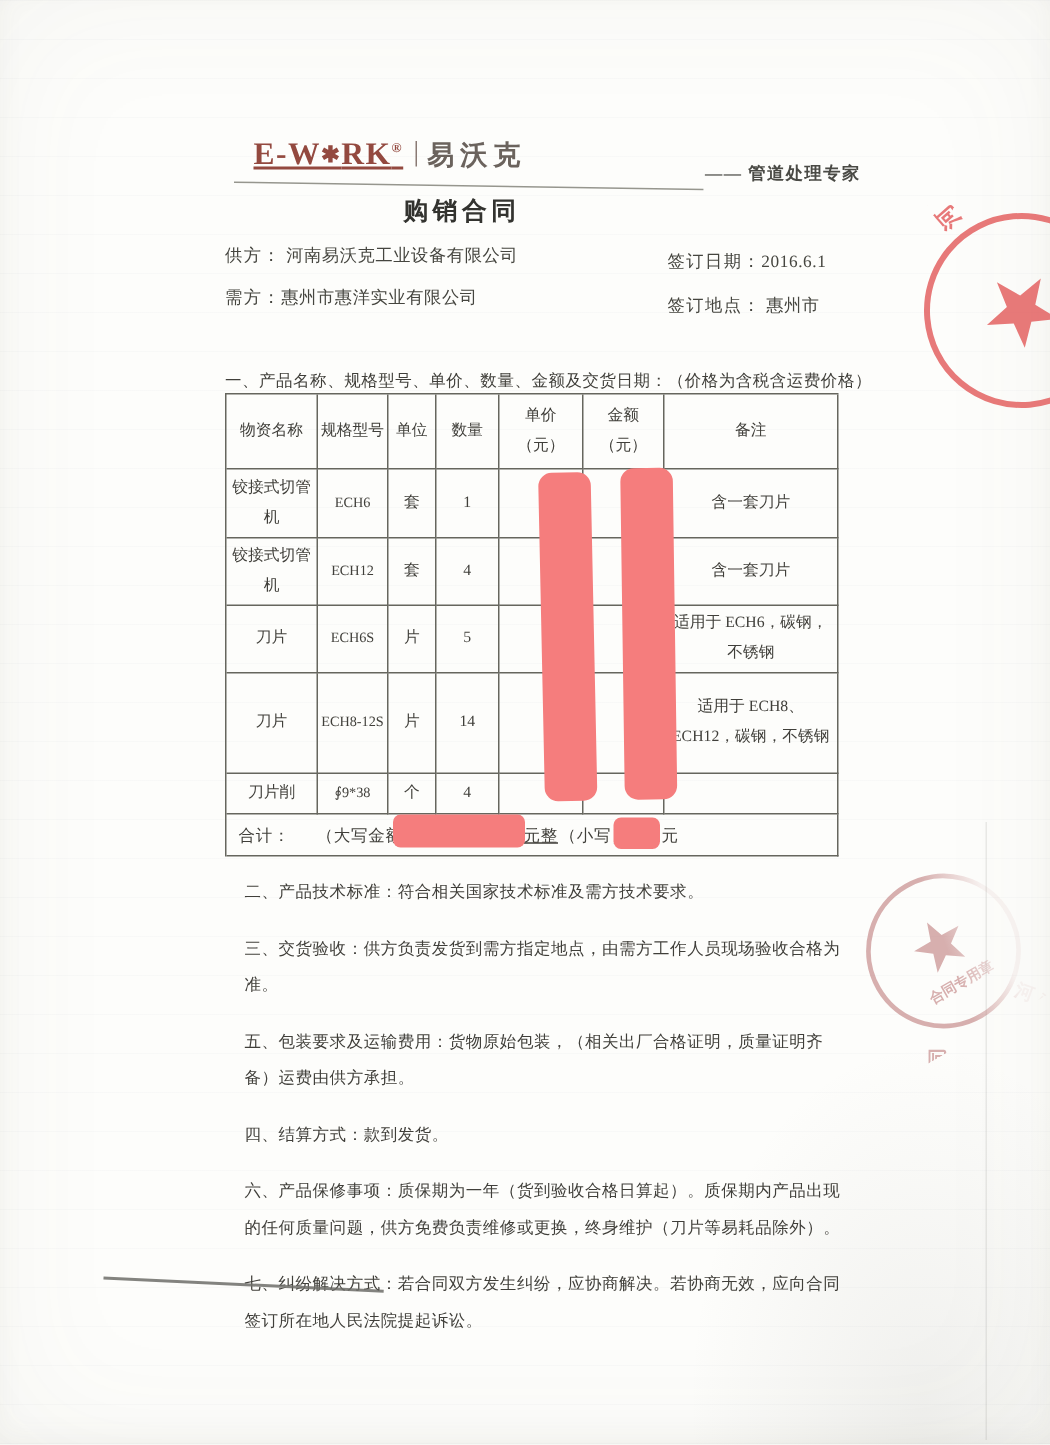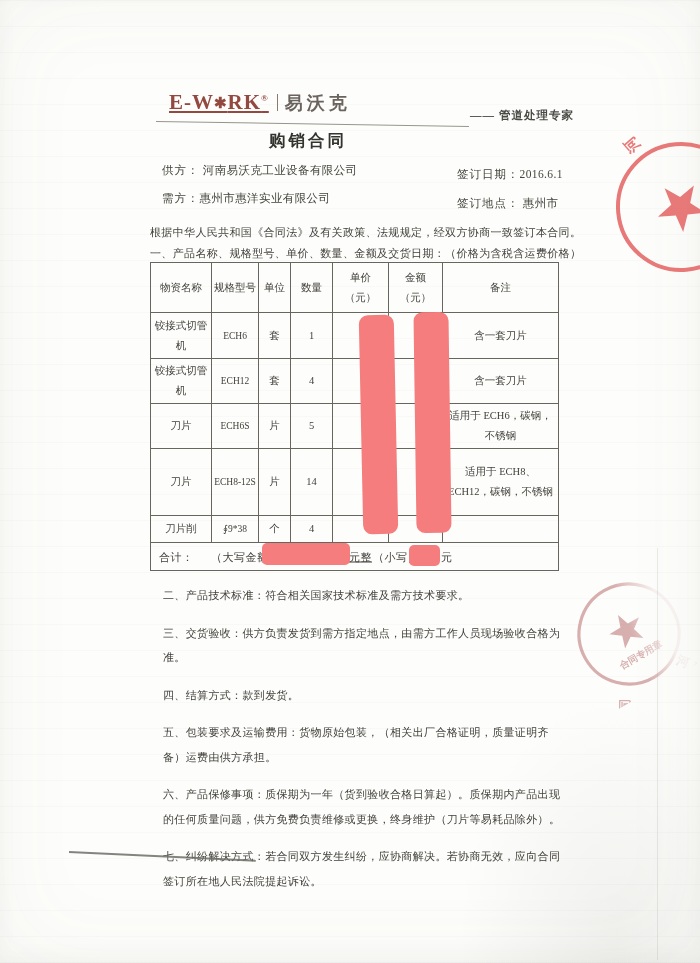--- a/index.html
+++ b/index.html
@@ -22,21 +22,21 @@
   .logo-en{font-weight:bold;font-size:21px;color:#93493f;letter-spacing:1px;text-decoration:underline;}
   .gear{font-size:15px;position:relative;top:-1px;}
   .reg{font-size:9px;vertical-align:super;}
   .logo-sep{display:inline-block;width:1px;height:17px;background:#8a7a74;margin:0 7px 0 8px;vertical-align:-2px;}
   .logo-cn{font-size:18px;color:#6b635d;letter-spacing:4px;font-weight:bold;}
   .header-line{position:absolute;left:156px;top:121px;width:313px;height:1px;background:#96968e;transform:rotate(0.9deg);transform-origin:left center;}
   .tagline{position:absolute;left:470px;top:108px;font-size:11.5px;font-weight:bold;color:#4a4a45;letter-spacing:1px;white-space:nowrap;}
   .doc-title{position:absolute;left:0;top:130px;width:616px;text-align:center;font-size:16.5px;font-weight:bold;letter-spacing:3px;color:#33332f;}
   
   .info{position:absolute;font-size:11.5px;color:#45453f;white-space:nowrap;letter-spacing:0.4px;}
-  .lbl{letter-spacing:1px;margin-left:12px;}
+  .lbl{letter-spacing:1px;}
   
   .para{position:absolute;left:150px;width:440px;font-size:11px;letter-spacing:0.35px;color:#403f3a;}
   
   .ctable{
     position:absolute;left:150px;top:262px;width:408px;
     display:grid;
     grid-template-columns:61px 47px 32px 42px 56px 54px 116px;
     grid-template-rows:50px 46px 45px 45px 67px 27px 28px;
     border-top:1px solid #66665e;border-left:1px solid #66665e;
     font-size:10.5px;color:#403f3a;
@@ -100,21 +100,20 @@
   <div class="info" style="left:445px;top:167px;">
     <span class="lbl">签订日期：</span><span>2016.6.1</span>
   </div>
   <div class="info" style="left:150px;top:191px;">
     <span class="lbl">需方：</span><span>惠州市惠洋实业有限公司</span>
   </div>
   <div class="info" style="left:445px;top:196px;">
     <span class="lbl">签订地点：</span>&nbsp;<span>惠州市</span>
   </div>
 
-  <div class="para" style="top:225px;">根据中华人民共和国《合同法》及有关政策、法规规定，经双方协商一致签订本合同。</div>
   <div class="para" style="top:246px;">一、产品名称、规格型号、单价、数量、金额及交货日期：（价格为含税含运费价格）</div>
 
   <div class="ctable">
 
     <div class="cell">
         <span>物资名称</span>
       </div>
     <div class="cell">
         <span>规格型号</span>
       </div>
@@ -186,22 +185,22 @@
   </div>
 
   <div class="redact bar1"></div>
   <div class="redact bar2"></div>
   <div class="redact amt1"></div>
   <div class="redact amt2"></div>
 
   <div class="terms">
     <p>二、产品技术标准：符合相关国家技术标准及需方技术要求。</p>
     <p>三、交货验收：供方负责发货到需方指定地点，由需方工作人员现场验收合格为准。</p>
+    <p>五、包装要求及运输费用：货物原始包装，（相关出厂合格证明，质量证明齐备）运费由供方承担。</p>
     <p>四、结算方式：款到发货。</p>
-    <p>五、包装要求及运输费用：货物原始包装，（相关出厂合格证明，质量证明齐备）运费由供方承担。</p>
     <p>六、产品保修事项：质保期为一年（货到验收合格日算起）。质保期内产品出现的任何质量问题，供方免费负责维修或更换，终身维护（刀片等易耗品除外）。</p>
     <p>七、纠纷解决方式：若合同双方发生纠纷，应协商解决。若协商无效，应向合同签订所在地人民法院提起诉讼。</p>
   </div>
 
   <div class="sign-line"></div>
   <div class="crease"></div>
 
   <svg class="stamp stamp-top" viewBox="0 0 150 150">
     <defs>
       <path id="sealTopArc" d="M 75,125 A 50,50 0 1 1 74.9,125" fill="none"></path>

